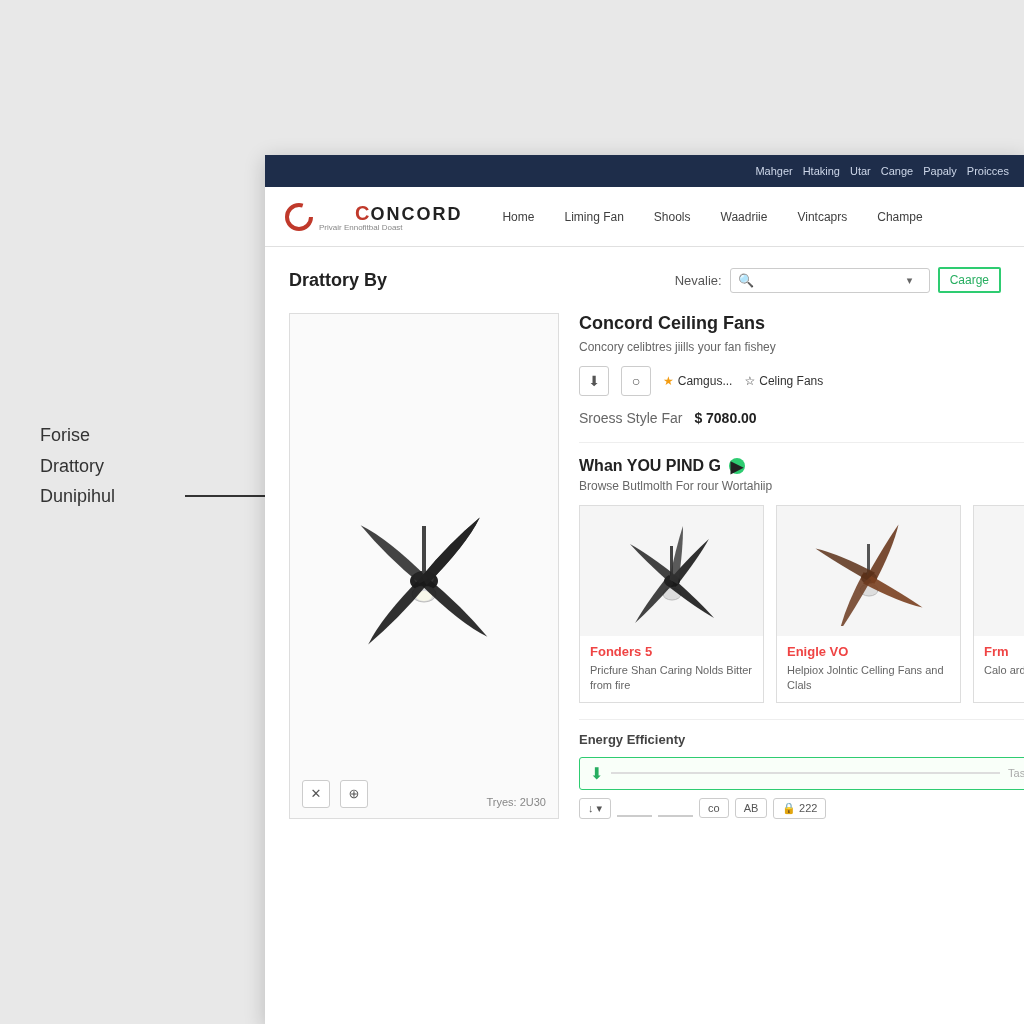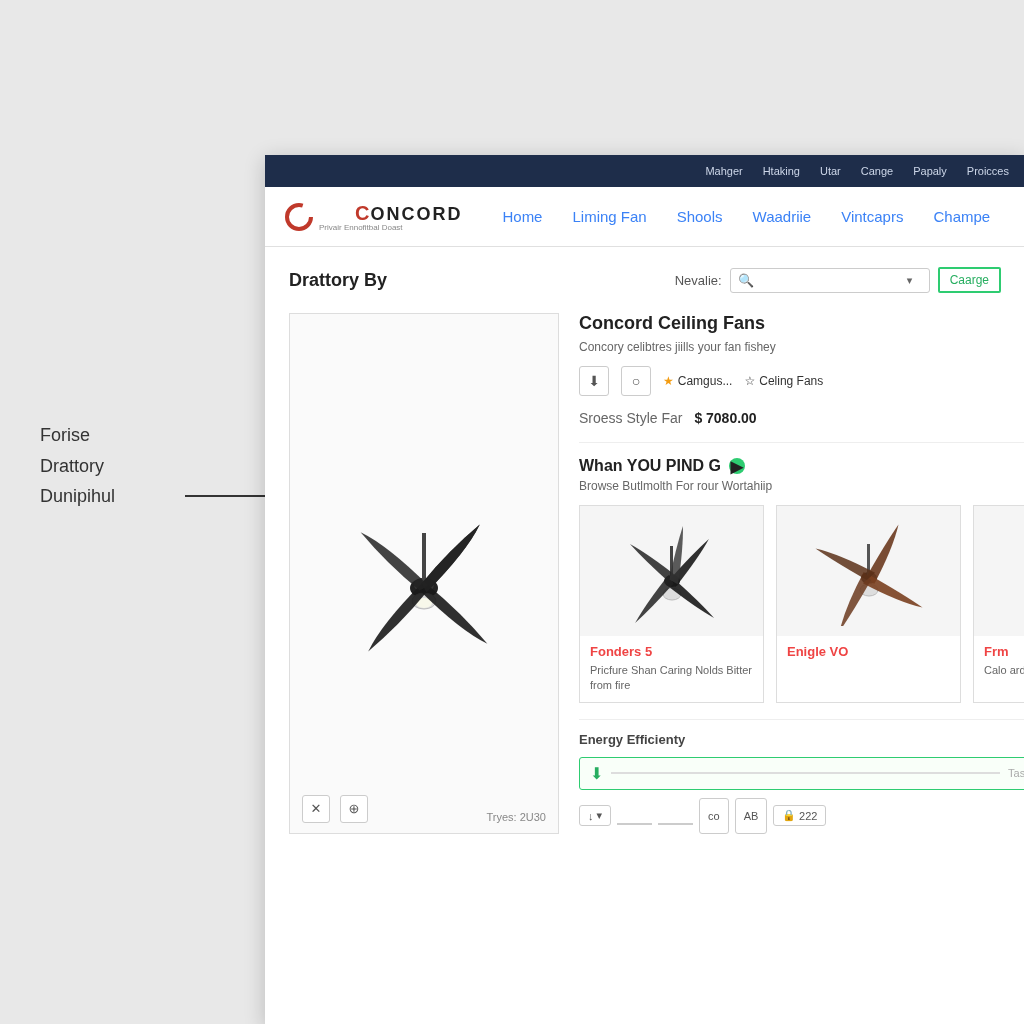--- a/index.html
+++ b/index.html
@@ -57,21 +57,21 @@
     .top-bar {
       background: #1e2d4a;
       height: 32px;
       display: flex;
       align-items: center;
       justify-content: flex-end;
       padding: 0 16px;
     }
     .top-bar-links {
       display: flex;
-      gap: 20px;
+      gap: 10px;
     }
     .top-bar-link {
       color: #ccd6e8;
       font-size: 11px;
       cursor: pointer;
     }
 
     
     .main-nav {
       background: #fff;
@@ -101,22 +101,22 @@
     }
     .logo-text span {
       color: #c0392b;
     }
     .logo-sub {
       font-size: 8px;
       color: #888;
       margin-top: -2px;
     }
     .nav-item {
-      font-size: 15px;
-      color: #3b82f6;
+      font-size: 12px;
+      color: #404040;
       cursor: pointer;
       white-space: nowrap;
     }
 
     
     .page-content {
       padding: 20px 24px;
       background: #fff;
       height: calc(100% - 92px);
       overflow-y: auto;
@@ -411,21 +411,21 @@
     .ctrl-input {
       border: none;
       border-bottom: 2px solid #ccc;
       width: 35px;
       font-size: 11px;
       text-align: center;
       outline: none;
       padding: 2px;
     }
     .ctrl-badge {
-      padding: 11px 8px;
+      padding: 3px 8px;
       border: 1px solid #ccc;
       font-size: 11px;
       color: #555;
       border-radius: 3px;
     }
     .ctrl-lock {
       display: flex;
       align-items: center;
       gap: 3px;
       padding: 3px 8px;
@@ -609,20 +609,21 @@
                   <g transform="rotate(140, 65, 62)">
                       <path d="M65,59 Q100,46 122,40 Q102,55 65,70 Z" fill="#6b3a1f" opacity="0.85"></path>
                     </g>
                   <g transform="rotate(230, 65, 62)">
                       <path d="M65,59 Q100,46 122,40 Q102,55 65,70 Z" fill="#5a3018" opacity="0.85"></path>
                     </g>
                 </svg>
               </div>
               <div class="card-body">
                 <div class="card-title">Enigle VO</div>
+                <div class="card-desc">Helpiox Jolntic Celling Fans and Clals</div>
               </div>
             </div>
 
             <div class="product-card">
               <div class="card-image">
                 <svg class="fan-svg-small" viewBox="0 0 130 110">
                   <ellipse cx="65" cy="62" rx="7" ry="5" fill="#222"></ellipse>
                   <rect x="63" y="28" width="3" height="32" fill="#444"></rect>
                   <g transform="rotate(-20, 65, 62)">
                       <path d="M65,59 Q95,48 115,42 Q98,56 65,70 Z" fill="#1a1a1a" opacity="0.9"></path>

